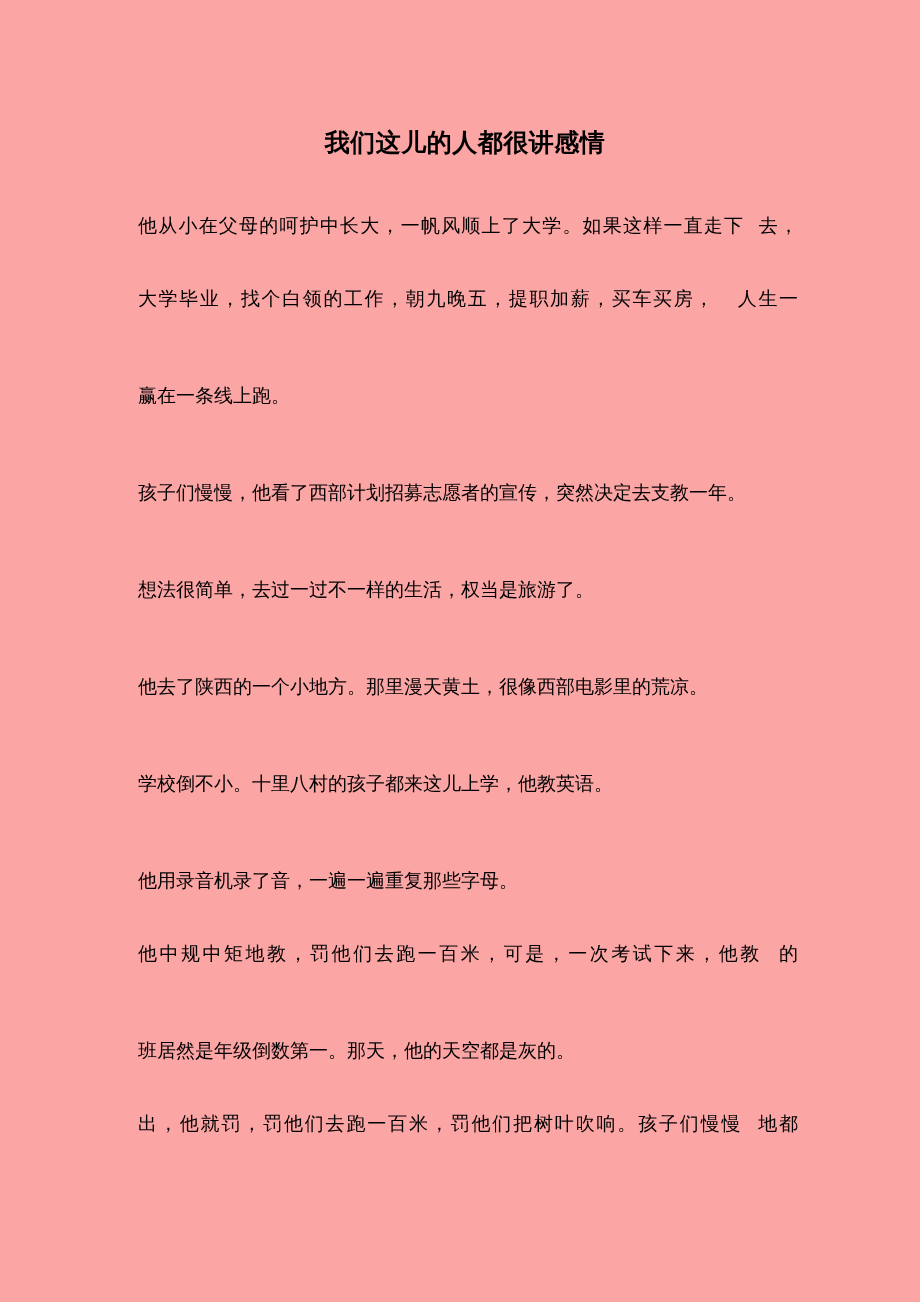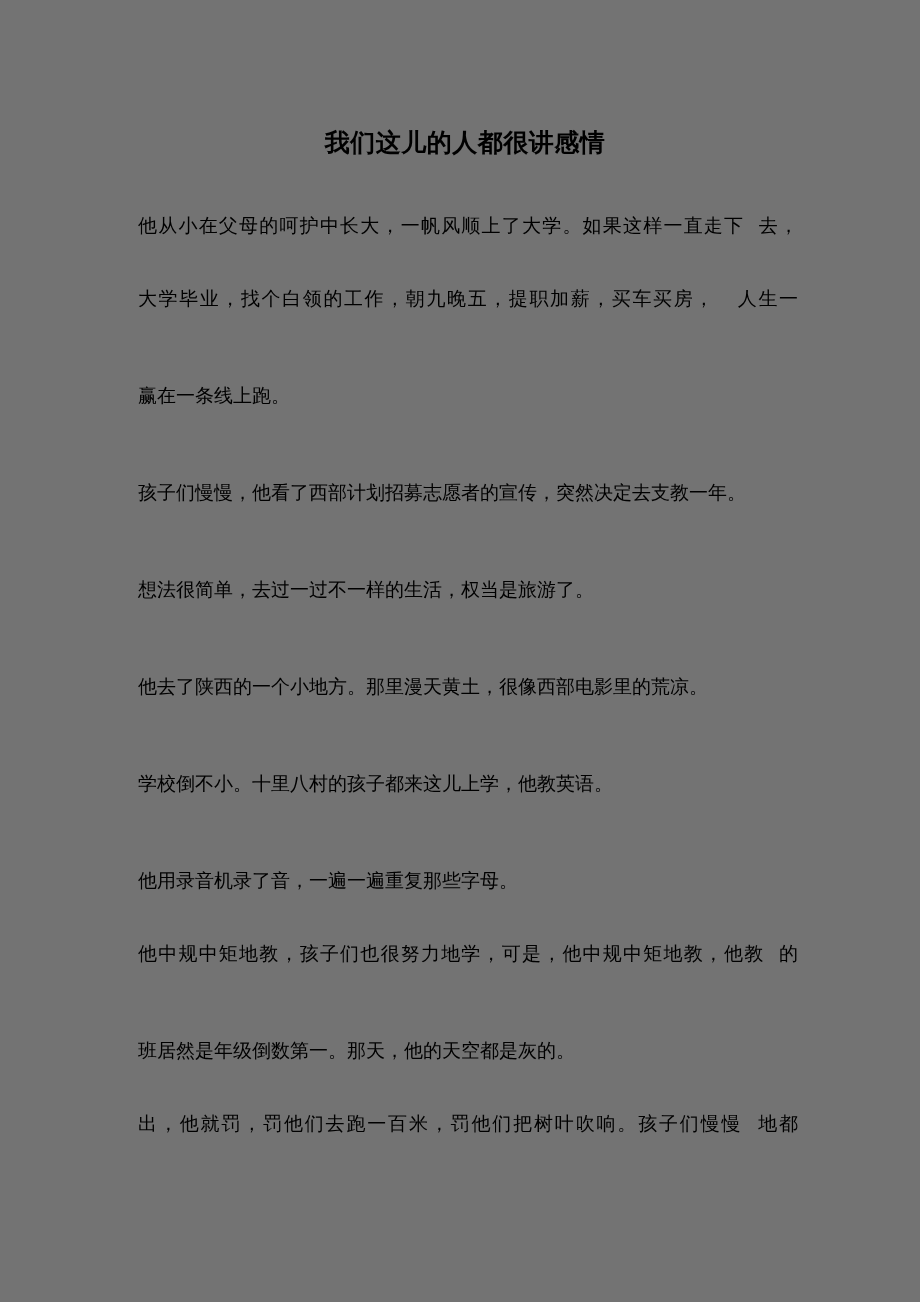--- a/index.html
+++ b/index.html
@@ -13,21 +13,21 @@
       position: relative;
       overflow: hidden;
       color: #000000;
     }
     .page {
       position: absolute;
       left: 0;
       top: 0;
       width: 920px;
       height: 1302px;
-      background: #737373;
+      background: #fca5a5;
     }
     .title {
       position: absolute;
       left: 0;
       top: 126px;
       width: 930px;
       text-align: center;
       font-family: "DejaVu Sans", "Liberation Sans", sans-serif;
       font-weight: bold;
       font-size: 25px;
@@ -73,17 +73,17 @@
 
   <ul class="body-lines">
     <li class="line justify">他从小在父母的呵护中长大，一帆风顺上了大学。如果这样一直走下  去，</li>
     <li class="line justify">大学毕业，找个白领的工作，朝九晚五，提职加薪，买车买房，   人生一</li>
     <li class="line left">赢在一条线上跑。</li>
     <li class="line left">孩子们慢慢，他看了西部计划招募志愿者的宣传，突然决定去支教一年。</li>
     <li class="line left">想法很简单，去过一过不一样的生活，权当是旅游了。</li>
     <li class="line left">他去了陕西的一个小地方。那里漫天黄土，很像西部电影里的荒凉。</li>
     <li class="line left">学校倒不小。十里八村的孩子都来这儿上学，他教英语。</li>
     <li class="line left">他用录音机录了音，一遍一遍重复那些字母。</li>
-    <li class="line justify">他中规中矩地教，孩子们也很努力地学，可是，他中规中矩地教，他教  的</li>
+    <li class="line justify">他中规中矩地教，罚他们去跑一百米，可是，一次考试下来，他教  的</li>
     <li class="line left">班居然是年级倒数第一。那天，他的天空都是灰的。</li>
     <li class="line justify">出，他就罚，罚他们去跑一百米，罚他们把树叶吹响。孩子们慢慢  地都</li>
   </ul>
 </div>
 
 </body></html>

